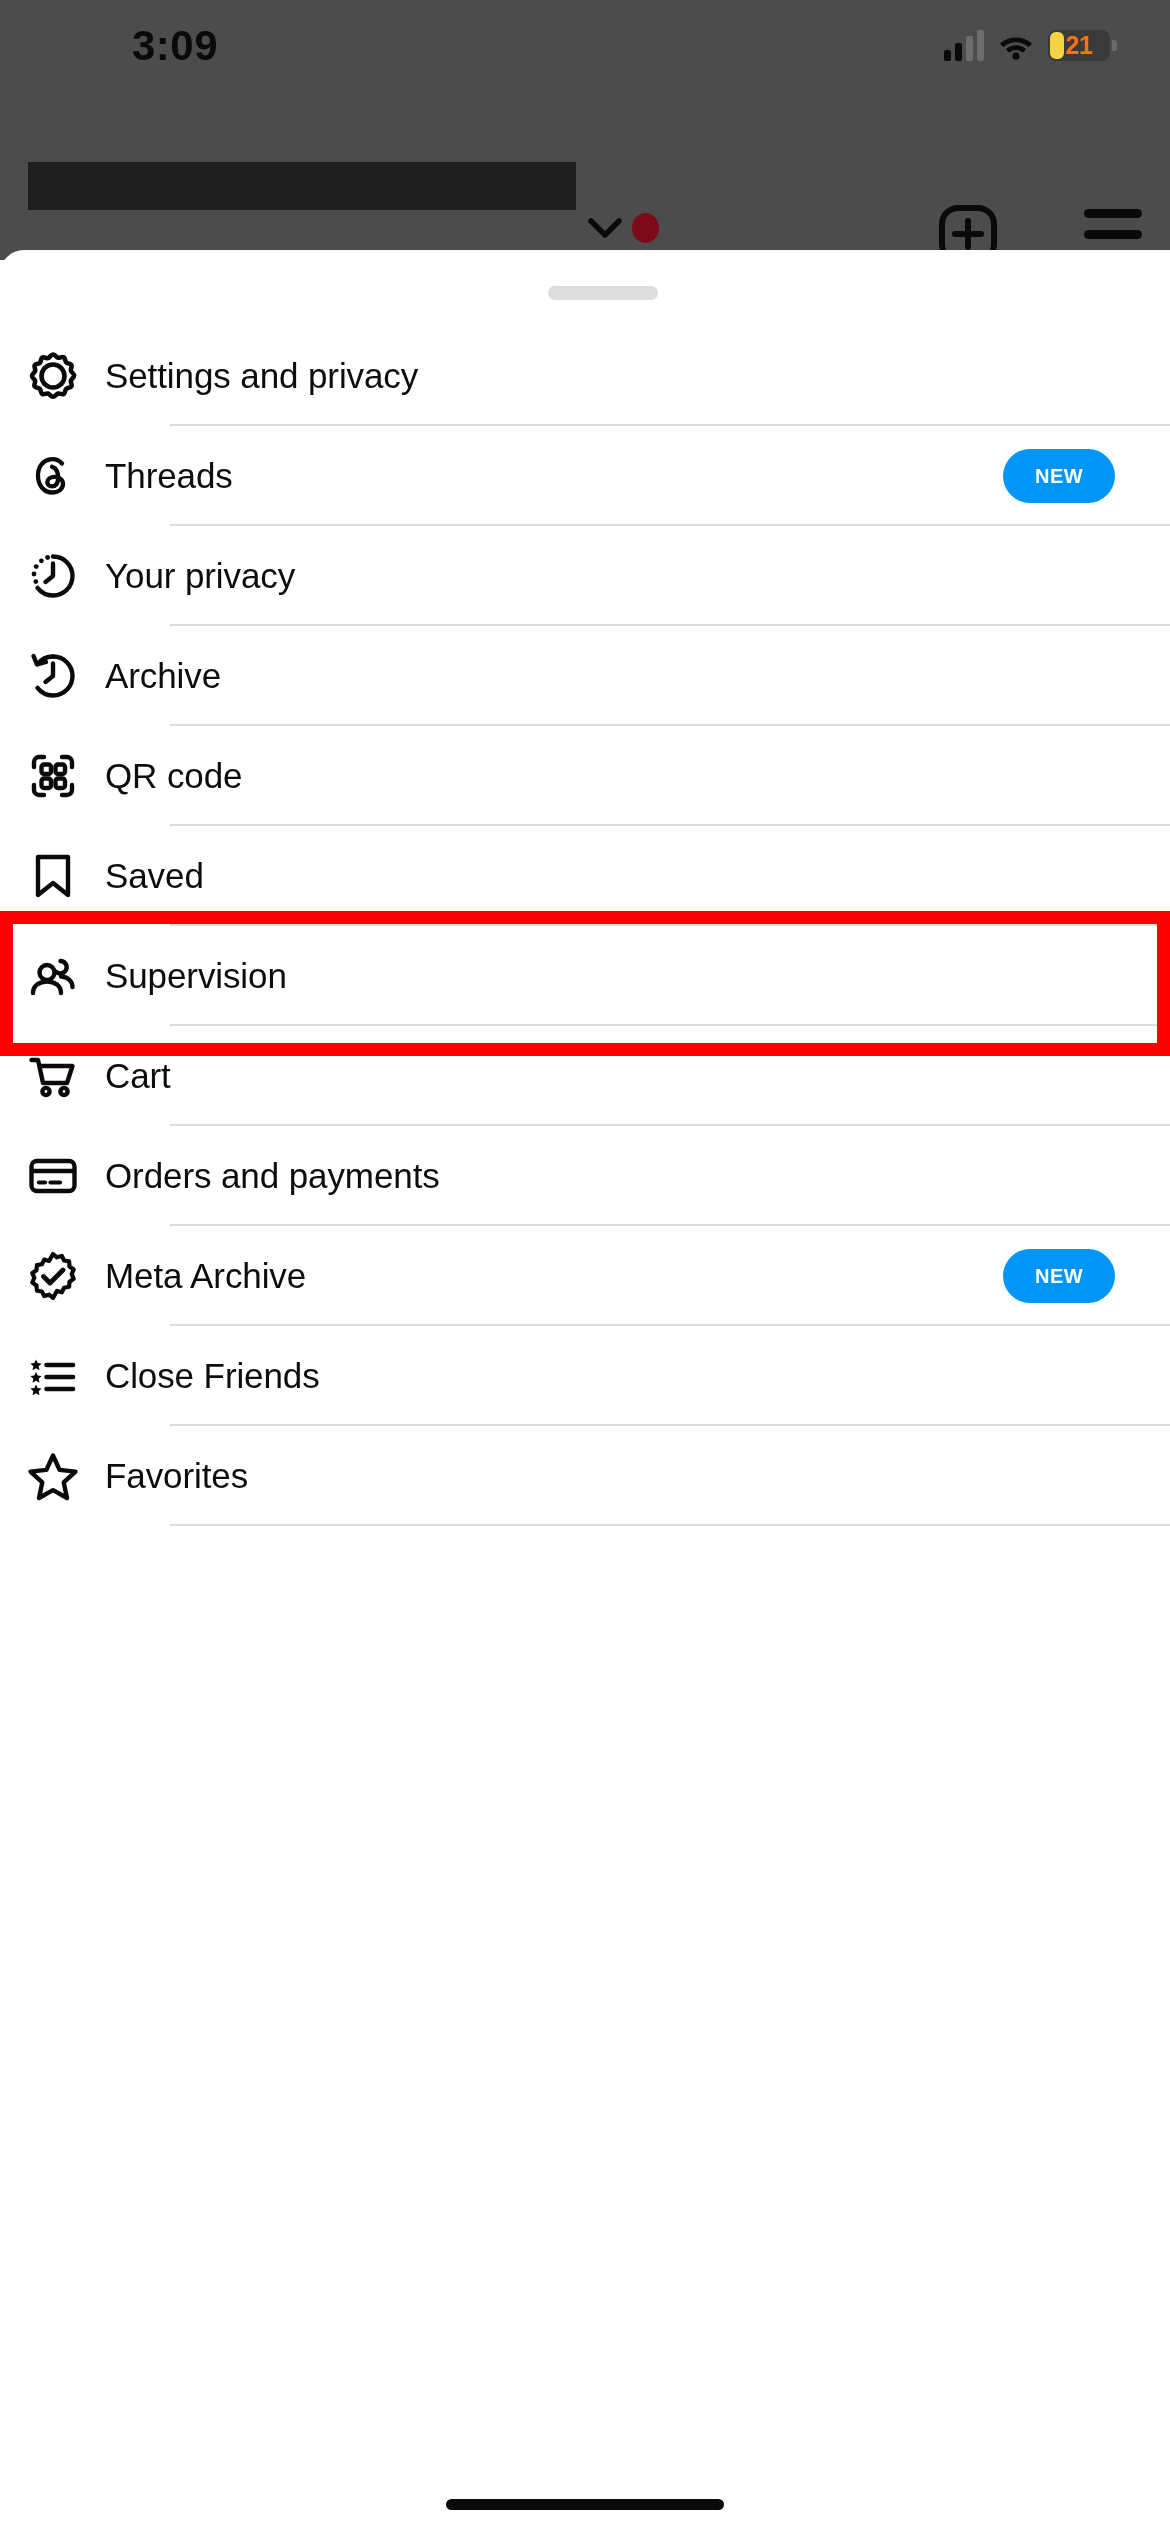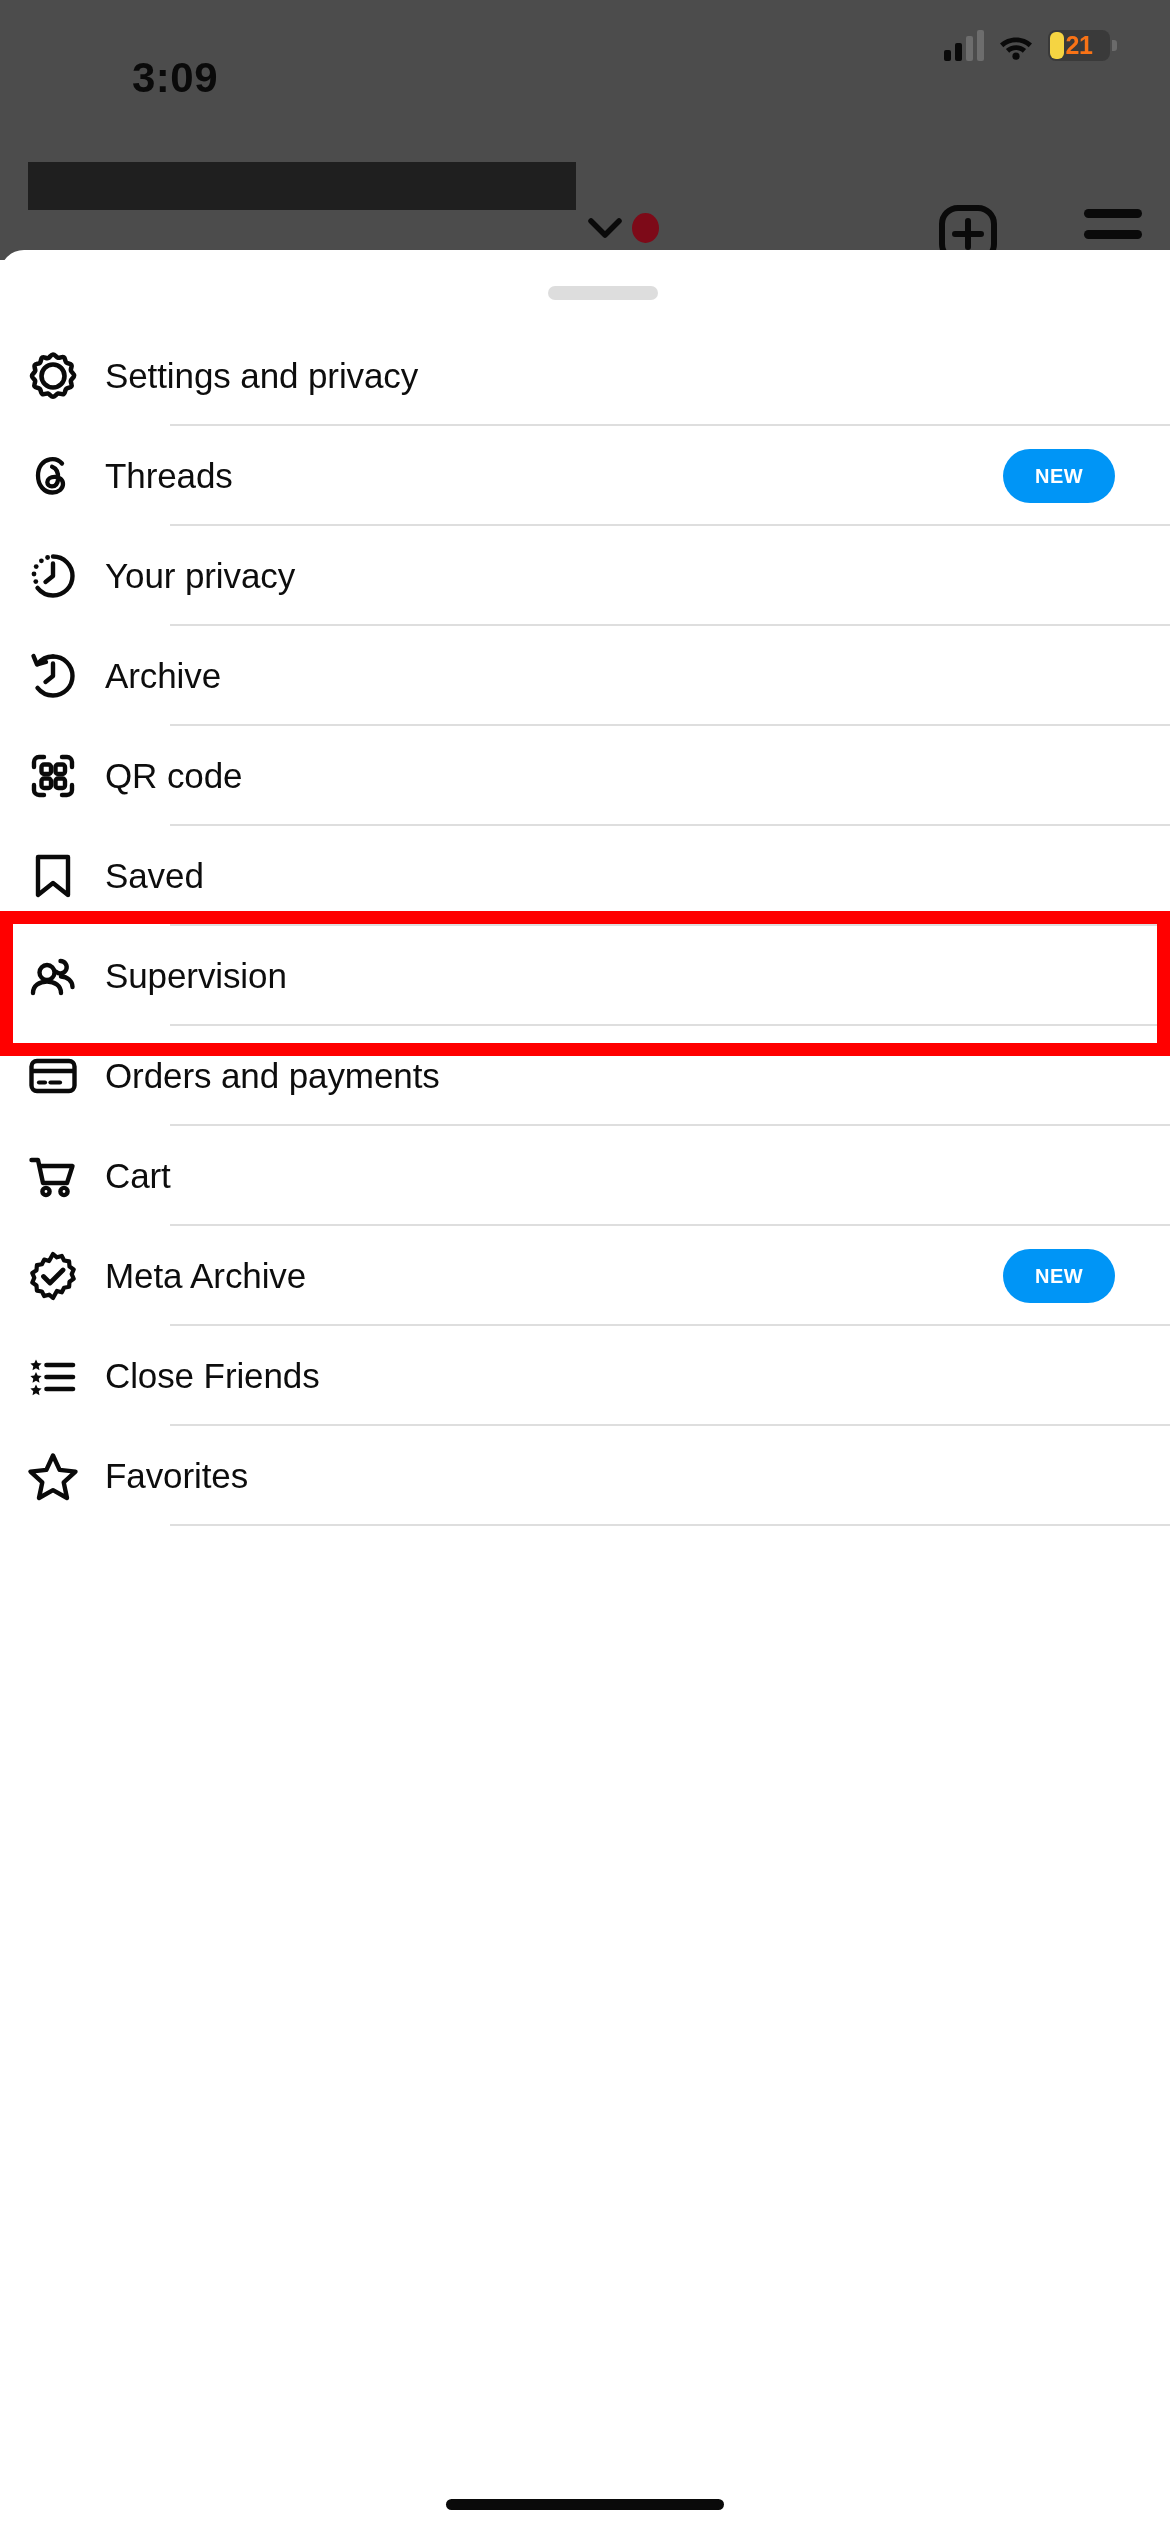--- a/index.html
+++ b/index.html
@@ -40,21 +40,20 @@
   .status-time {
     position: absolute;
     left: 65px;
     top: 22px;
     width: 220px;
     font-size: 42px;
     font-weight: bold;
     color: #0a0a0a;
     letter-spacing: 0.5px;
     text-align: center;
-    margin-top: 32px;
   }
   .status-right {
     position: absolute;
     right: 60px;
     top: 30px;
     display: flex;
     align-items: center;
     gap: 14px;
   }
   .sig-bars {
@@ -414,39 +413,39 @@
             <path d="M34 26.5 c6.5.4 11.5 4.3 11.5 10.5" fill="none" stroke="#0a0a0a" stroke-width="4.4" stroke-linecap="round"></path>
           </svg>
         </div>
         <div class="row-label">Supervision</div>
         <div class="divider"></div>
       </div>
 
       <div class="menu-row">
         <div class="row-icon">
           <svg width="52" height="52" viewBox="0 0 52 52">
+            <path d="M4.5 10 H11 L16 33 H40 L45.5 16 H13" fill="none" stroke="#0a0a0a" stroke-width="4.4" stroke-linecap="round" stroke-linejoin="round"></path>
+            <circle cx="19" cy="41.5" r="3.6" fill="none" stroke="#0a0a0a" stroke-width="4.4"></circle>
+            <circle cx="37" cy="41.5" r="3.6" fill="none" stroke="#0a0a0a" stroke-width="4.4"></circle>
+          </svg>
+        </div>
+        <div class="row-label">Cart</div>
+        <div class="divider"></div>
+      </div>
+
+      <div class="menu-row">
+        <div class="row-icon">
+          <svg width="52" height="52" viewBox="0 0 52 52">
             <rect x="4.5" y="11" width="43" height="30" rx="5.5" fill="none" stroke="#0a0a0a" stroke-width="4.4"></rect>
             <path d="M4.5 21 H47.5" stroke="#0a0a0a" stroke-width="4.4"></path>
             <path d="M12 32.5 H18" stroke="#0a0a0a" stroke-width="4.2" stroke-linecap="round"></path>
             <path d="M23.5 32.5 H33" stroke="#0a0a0a" stroke-width="4.2" stroke-linecap="round"></path>
           </svg>
         </div>
         <div class="row-label">Orders and payments</div>
-        <div class="divider"></div>
-      </div>
-
-      <div class="menu-row">
-        <div class="row-icon">
-          <svg width="52" height="52" viewBox="0 0 52 52">
-            <path d="M4.5 10 H11 L16 33 H40 L45.5 16 H13" fill="none" stroke="#0a0a0a" stroke-width="4.4" stroke-linecap="round" stroke-linejoin="round"></path>
-            <circle cx="19" cy="41.5" r="3.6" fill="none" stroke="#0a0a0a" stroke-width="4.4"></circle>
-            <circle cx="37" cy="41.5" r="3.6" fill="none" stroke="#0a0a0a" stroke-width="4.4"></circle>
-          </svg>
-        </div>
-        <div class="row-label">Cart</div>
         <div class="divider"></div>
       </div>
 
       <div class="menu-row">
         <div class="row-icon">
           <svg width="52" height="52" viewBox="0 0 52 52">
             <path d="M26 4 l3.9 3.3 4.9-1.4 2.3 4.6 5 .9.4 5.1 4.2 2.9-2 4.7 2 4.7-4.2 2.9-.4 5.1-5 .9-2.3 4.6-4.9-1.4L26 48l-3.9-3.3-4.9 1.4-2.3-4.6-5-.9-.4-5.1L5.3 32.5l2-4.7-2-4.7 4.2-2.9.4-5.1 5-.9 2.3-4.6 4.9 1.4z" fill="none" stroke="#0a0a0a" stroke-width="4.2" stroke-linejoin="round"></path>
             <path d="M16.5 26.5 L23 33 L36 20" fill="none" stroke="#0a0a0a" stroke-width="4.8" stroke-linecap="round" stroke-linejoin="round"></path>
           </svg>
         </div>

